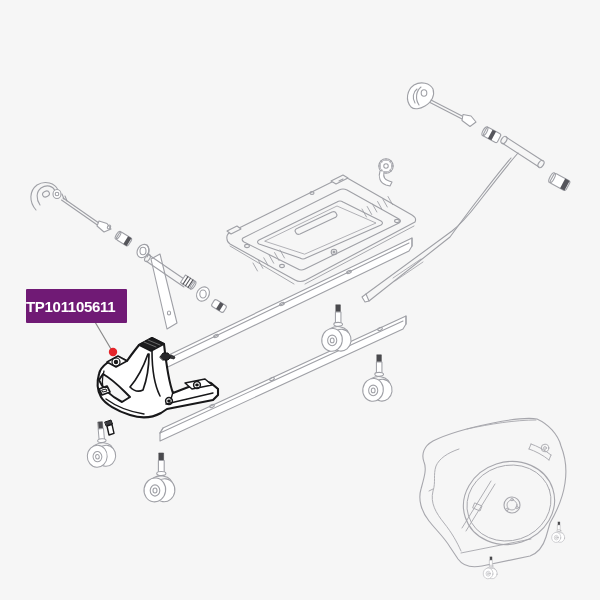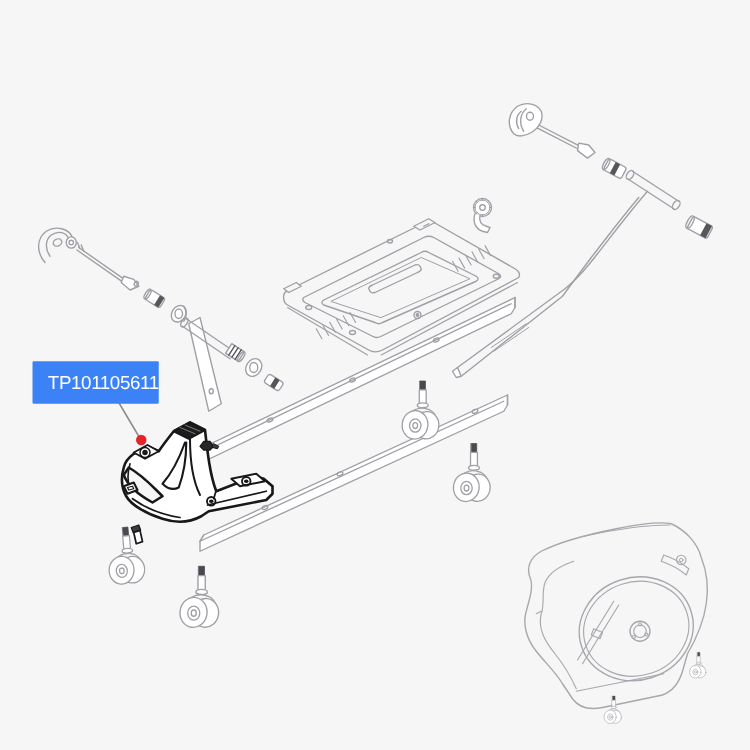--- a/index.html
+++ b/index.html
@@ -1,22 +1,22 @@
 <!DOCTYPE html>
 <html><head>
 <meta charset="utf-8">
 <style>
   html,body{margin:0;padding:0;}
   body{width:600px;height:600px;overflow:hidden;font-family:"Liberation Sans","DejaVu Sans",sans-serif;}
   #stage{position:relative;width:600px;height:600px;background:#f6f6f6;}
   #stage svg{position:absolute;left:0;top:0;}
   .part-label{
     position:absolute;left:26px;top:289px;width:101px;height:34px;
-    background:#3b82f6;color:#fff;display:flex;align-items:center;justify-content:flex-end;
-    font-size:15px;font-weight:normal;letter-spacing:-0.3px;border-radius:1px;cursor:pointer;
+    background:#701a75;color:#fff;display:flex;align-items:center;justify-content:flex-start;
+    font-size:15px;font-weight:bold;letter-spacing:-0.3px;border-radius:1px;cursor:pointer;
   }
 </style>
 </head>
 <body>
 
 <div id="stage">
 <svg width="600" height="600" viewBox="0 0 600 600">
   <g stroke="#9fa0a6" stroke-width="1.1" fill="none" stroke-linecap="round" stroke-linejoin="round">
 
     <defs>

